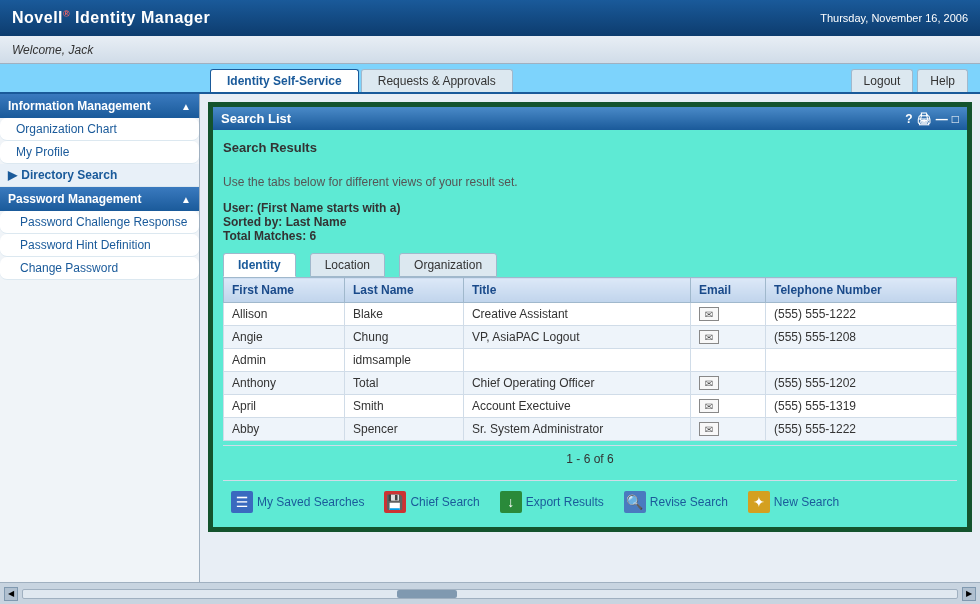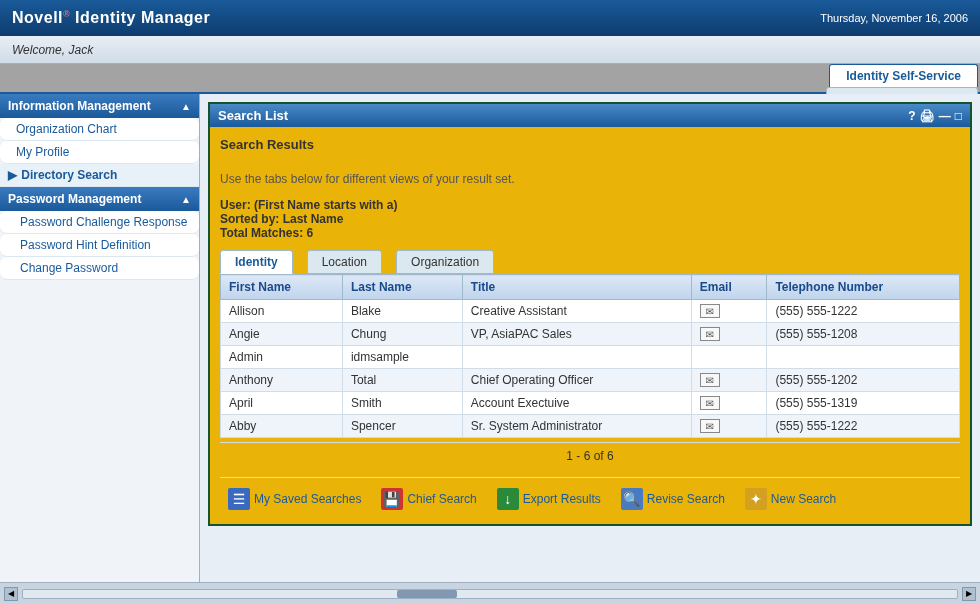--- a/index.html
+++ b/index.html
@@ -42,27 +42,26 @@
       border-bottom: 1px solid #a0b0c0;
     }
     #welcome-text {
       font-size: 12px;
       color: #333;
       font-style: italic;
     }
 
     
     #nav-tabs {
-      background: #a3a3a3;
+      background: #7dd3fc;
       height: 30px;
       display: flex;
       align-items: flex-end;
       padding-left: 210px;
       border-bottom: 2px solid #1a5a9a;
-      flex-direction: column;
     }
     .nav-tab {
       padding: 4px 16px;
       background: #dce8f0;
       border: 1px solid #a0b8cc;
       border-bottom: none;
       margin-right: 2px;
       cursor: pointer;
       font-size: 12px;
       color: #333;
@@ -146,22 +145,22 @@
     }
 
     
     #content {
       flex: 1;
       background: #e8eef5;
       padding: 8px;
       overflow-y: auto;
     }
     #search-list-panel {
-      background: #eab308;
-      border: 2px solid #14532d;
+      background: #5eead4;
+      border: 5px solid #14532d;
       padding: 10px;
     }
     #panel-title-bar {
       background: linear-gradient(to bottom, #4a8ac8, #1a5a9a);
       color: white;
       padding: 4px 8px;
       font-size: 13px;
       font-weight: bold;
       display: flex;
       align-items: center;
@@ -422,21 +421,21 @@
         <tr>
               <td>Allison</td>
               <td>Blake</td>
               <td>Creative Assistant</td>
               <td><span style="display: inline-block; width: 20px; height: 14px; border: 1px solid rgb(136, 136, 136); background: rgb(248, 248, 248); text-align: center; line-height: 14px; font-size: 10px; cursor: pointer; color: rgb(85, 85, 85);">✉</span></td>
               <td>(555) 555-1222</td>
             </tr>
             <tr>
               <td>Angie</td>
               <td>Chung</td>
-              <td>VP, AsiaPAC Sales</td>
+              <td>VP, AsiaPAC Logout</td>
               <td><span style="display: inline-block; width: 20px; height: 14px; border: 1px solid rgb(136, 136, 136); background: rgb(248, 248, 248); text-align: center; line-height: 14px; font-size: 10px; cursor: pointer; color: rgb(85, 85, 85);">✉</span></td>
               <td>(555) 555-1208</td>
             </tr>
             <tr>
               <td>Admin</td>
               <td>idmsample</td>
               <td></td>
               <td></td>
               <td></td>
             </tr>

